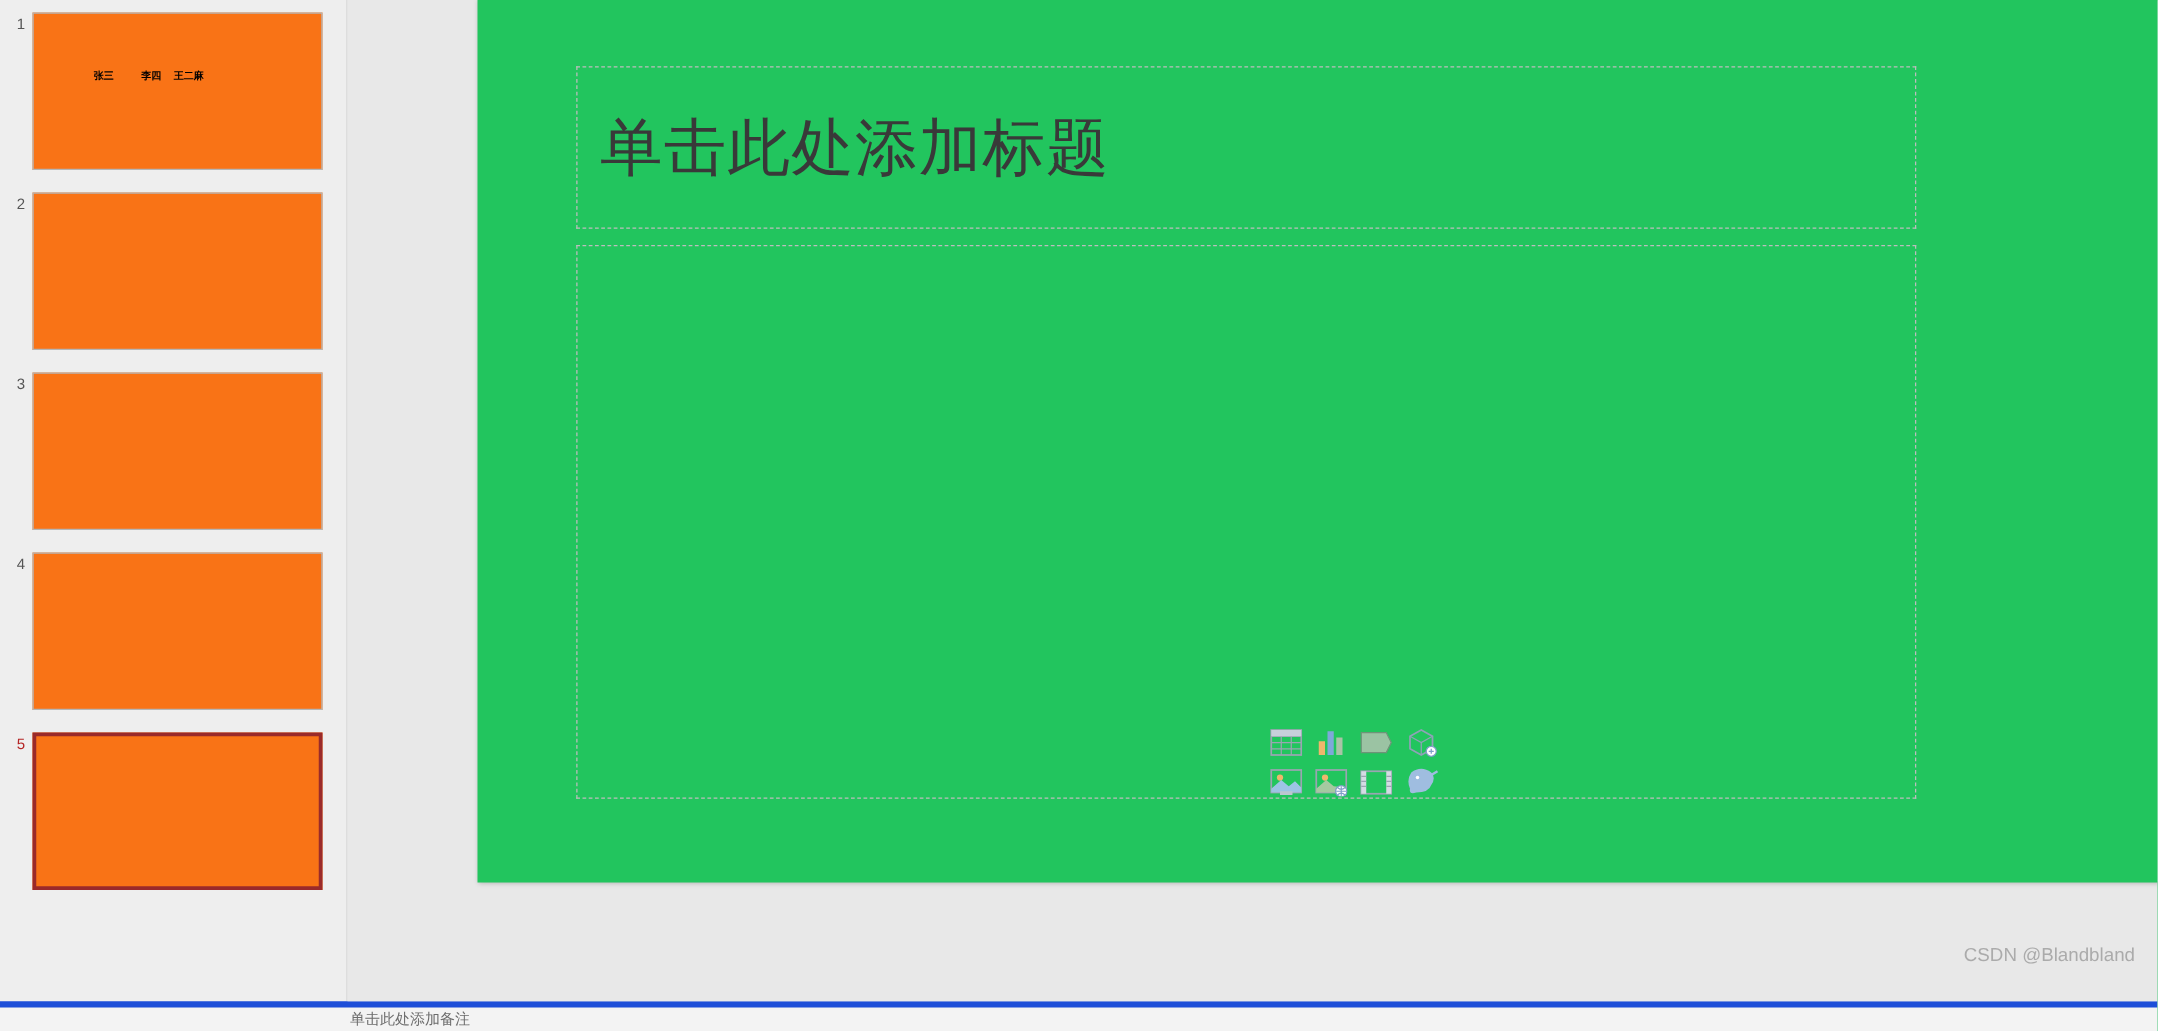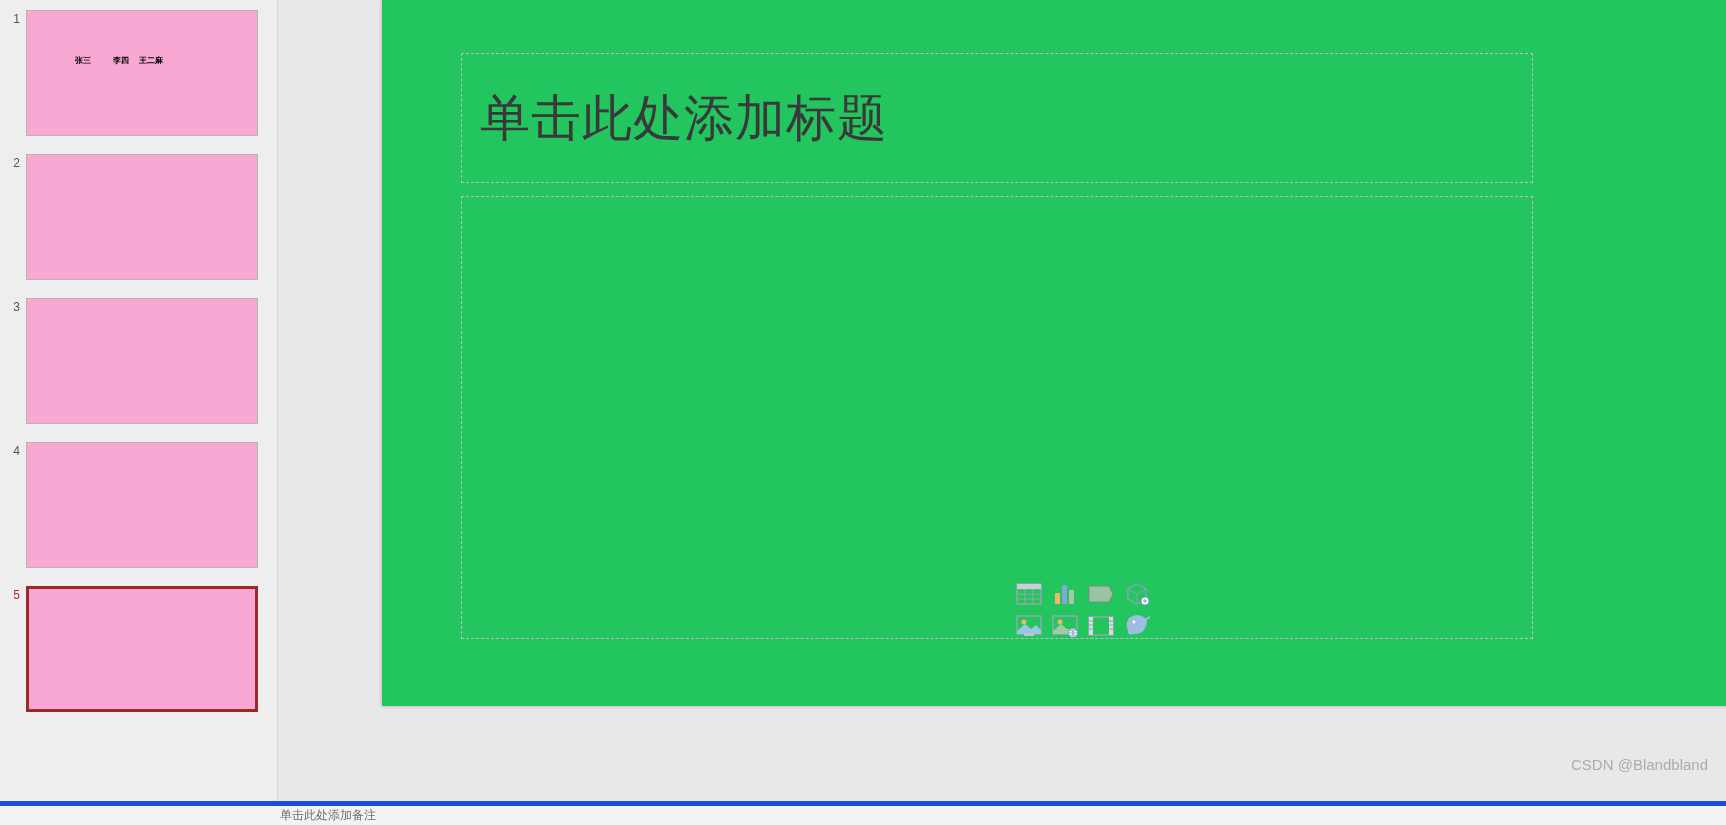--- a/index.html
+++ b/index.html
@@ -36,21 +36,21 @@
     font-size: 12px;
     color: #555;
     text-align: right;
     padding-right: 6px;
     padding-top: 2px;
   }
   .thumb-num.selected { color: #b52626; }
   .thumb {
     width: 232px;
     height: 126px;
-    background: #f9a8d4;
+    background: #f97316;
     border: 1px solid #b5b5b5;
     position: relative;
     cursor: pointer;
   }
   .thumb.selected {
     border: 3px solid #9a2a2a;
   }
   .thumb-mini-text {
     position: absolute;
     top: 44px;

